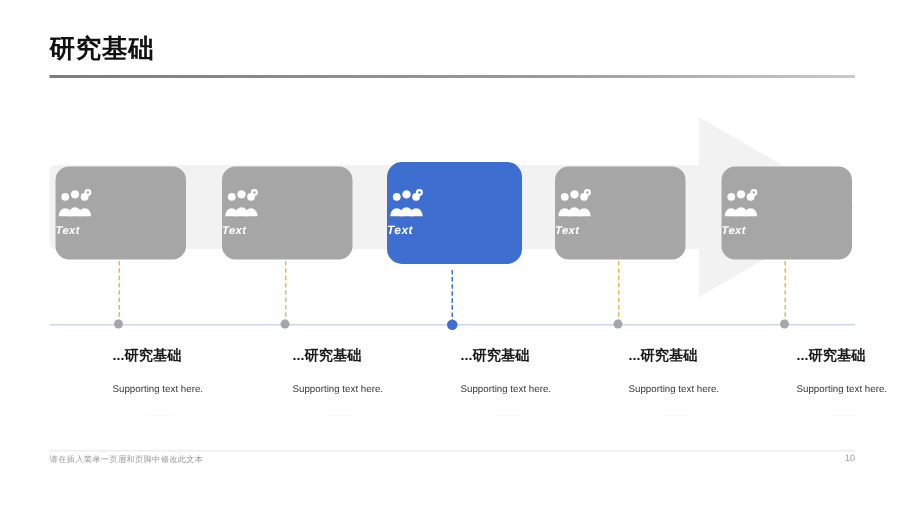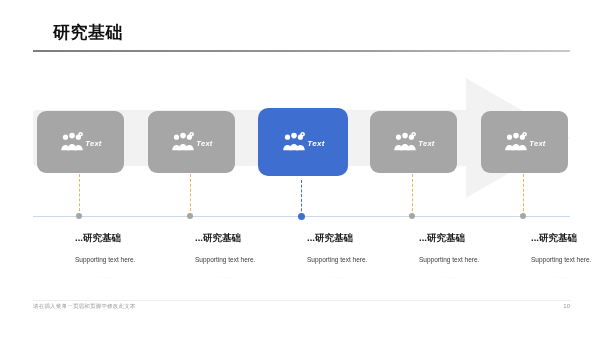--- a/index.html
+++ b/index.html
@@ -8,21 +8,21 @@
     background: #ffffff;
     font-family: "Liberation Sans", sans-serif;
     overflow: hidden;
   }
   .slide { position: relative; width: 600px; height: 337px; background: #fff; }
 
   
   .title {
     position: absolute; left: 33px; top: 22px;
     font-size: 17px; font-weight: bold; color: #111111;
-    letter-spacing: 0.5px; line-height: 22px; margin-left: 20px;
+    letter-spacing: 0.5px; line-height: 22px;
   }
   .title-rule {
     position: absolute; left: 33px; top: 50px;
     width: 537px; height: 2px;
     background: linear-gradient(to right, #7d7d7d 0%, #9a9a9a 60%, #c9c9c9 100%);
   }
 
   
   .banner-wrap { position: absolute; left: 0; top: 78px; width: 600px; height: 120px; }
   .arrow-head {
@@ -39,22 +39,22 @@
     border-radius: 4px 0 0 4px;
   }
 
   
   .cards { position: absolute; left: 0; top: 111px; width: 600px; height: 62px; }
   .card {
     position: absolute; top: 0;
     height: 62px;
     border-radius: 9px;
     background: #a6a6a6;
-    display: flex; 
-    align-items: center; justify-content: center;
+    display: flex; flex-direction: column;
+    justify-content: center;
   }
   .card.active { background: #3e6fd0; height: 68px; top: -3px; border-radius: 10px; }
   .card-icon { width: 26px; height: 20px; display: block; }
   .card-label {
     margin-top: 3px;
     font-size: 7.5px; font-style: italic; font-weight: bold;
     color: #ffffff; letter-spacing: .3px;
   }
   .card.active .card-label { font-size: 8px; }
 

